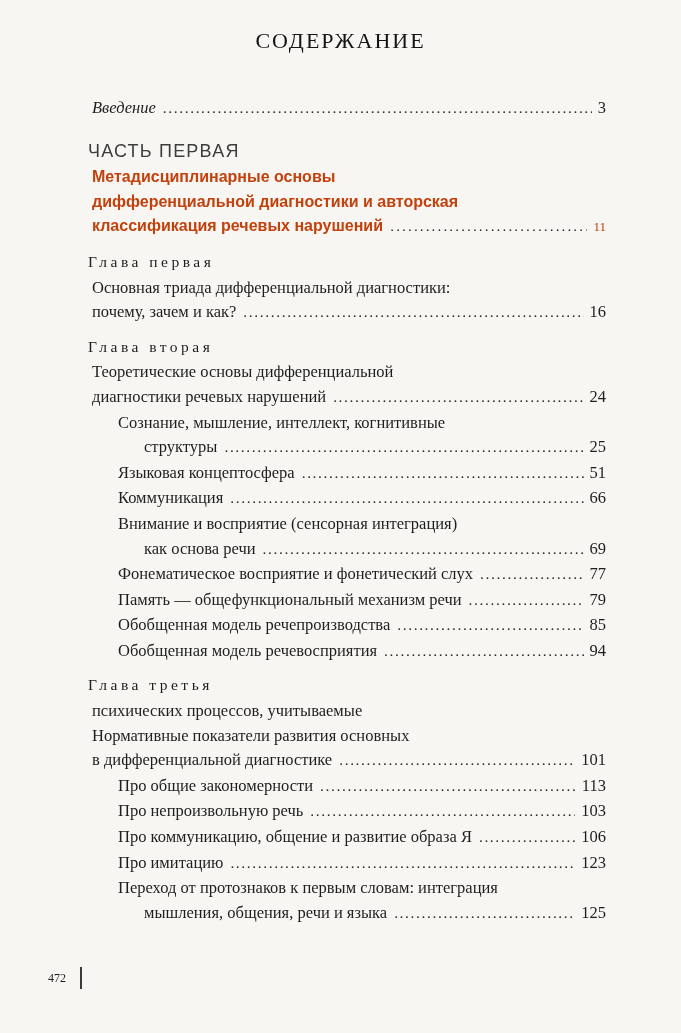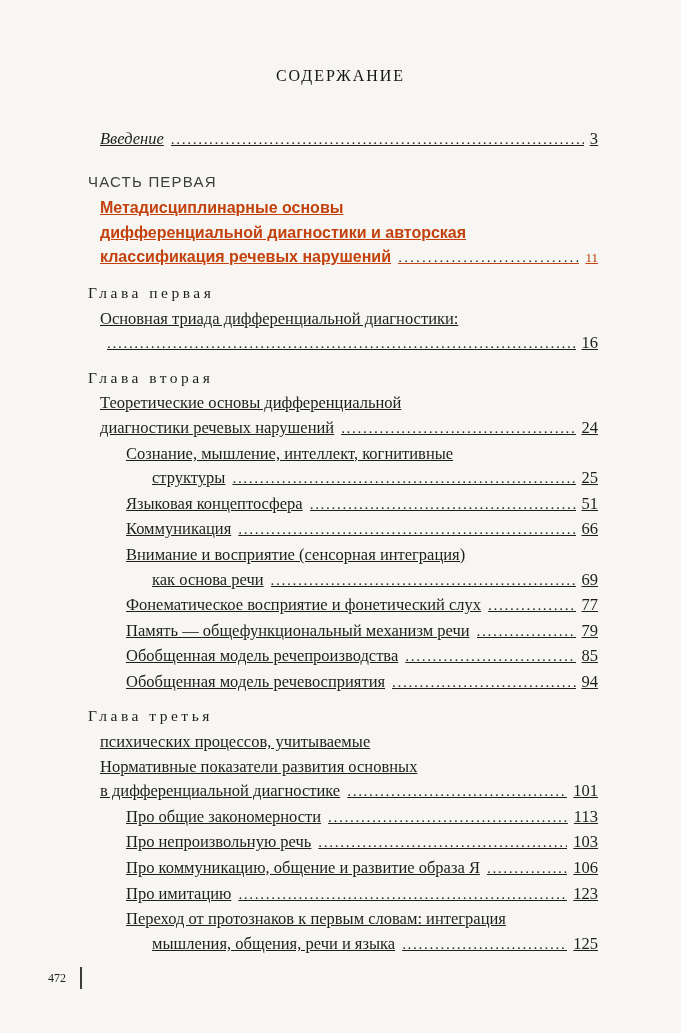--- a/index.html
+++ b/index.html
@@ -10,35 +10,34 @@
   body {
     width: 681px;
     height: 1033px;
     position: relative;
     background: #f7f6f3;
     font-family: "Liberation Serif", serif;
     color: #1e1e1e;
     overflow: hidden;
   }
   .page-title {
-    margin-top: 67px;
+    margin-top: 28px;
     text-align: center;
-    font-size: 16px;
+    font-size: 22px;
     letter-spacing: 2px;
     color: #141414;
   }
   .toc-entries {
     margin-top: 42px;
     padding: 0 71px 0 88px;
     font-size: 16.5px;
     line-height: 24.6px;
   }
   .entry {
-    margin: 1px 12px;
-    text-decoration: underline;
+    margin: 1px 4px;
   }
   .line {
     display: flex;
     align-items: baseline;
   }
   .indent-0 { padding-left: 0; }
   .indent-1 { padding-left: 26px; }
   .indent-2 { padding-left: 52px; }
   .text { white-space: nowrap; }
   .leader {
@@ -63,21 +62,21 @@
     font-weight: bold;
     font-size: 16px;
     color: #c2410c;
     margin-top: 2px;
   }
   .entry.bold .leader::after { font-weight: normal; }
   .entry.bold .page-num { font-family: "Liberation Serif", serif; font-weight: normal; font-size: 13px; }
   .part-label {
     margin-top: 18px;
     font-family: "Liberation Sans", sans-serif;
-    font-size: 15px;
+    font-size: 18px;
     letter-spacing: 1.2px;
     color: #3d3d3d;
   }
   .chapter-label {
     margin-top: 10px;
     font-size: 15.5px;
     letter-spacing: 3.5px;
     color: #1e1e1e;
   }
   .page-footer {
@@ -122,20 +121,21 @@
         <span class="leader"></span>
         <span class="page-num">11</span>
       </div>
     </div>
     <div class="chapter-label">Глава первая</div>
     <div class="entry normal">
       <div class="line indent-0">
         <span class="text">Основная триада дифференциальной диагностики:</span>
       </div>
       <div class="line indent-0">
+        <span class="text">почему, зачем и как?</span>
         <span class="leader"></span>
         <span class="page-num">16</span>
       </div>
     </div>
     <div class="chapter-label">Глава вторая</div>
     <div class="entry normal">
       <div class="line indent-0">
         <span class="text">Теоретические основы дифференциальной</span>
       </div>
       <div class="line indent-0">

